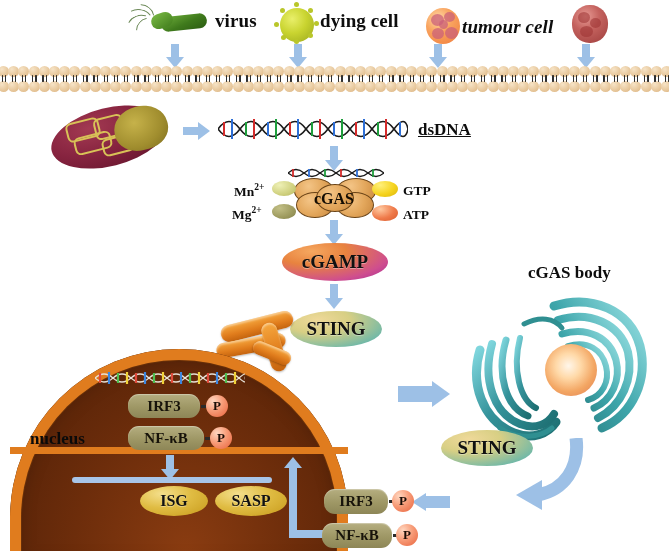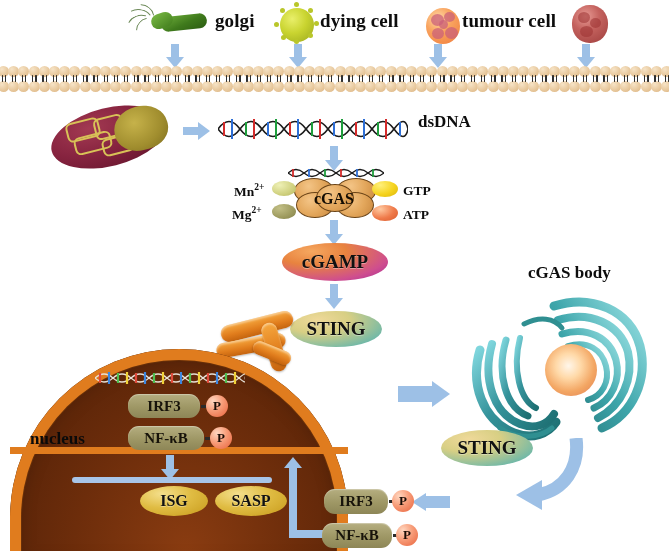--- a/index.html
+++ b/index.html
@@ -135,21 +135,21 @@
 
   <div class="abs org" style="left:125px;top:5px;width:92px;height:38px;">
     <div id="bacteria-body"></div>
     <div id="bacteria-body2"></div>
     <div class="flag" style="left:0px;top:4px;width:26px;height:22px;transform:rotate(12deg);"></div>
     <div class="flag" style="left:2px;top:10px;width:24px;height:20px;transform:rotate(-22deg);"></div>
     <div class="flag" style="left:6px;top:0px;width:22px;height:18px;transform:rotate(40deg);"></div>
     <div class="flag" style="left:10px;top:14px;width:20px;height:16px;transform:rotate(-50deg);"></div>
   </div>
 
-  <div class="abs lbl lbl-top" style="left:215px;top:10px;">golgi</div>
+  <div class="abs lbl lbl-top" style="left:215px;top:10px;">virus</div>
   <div class="abs org" style="left:272px;top:2px;width:52px;height:46px;">
     <div id="virus-body"></div>
     <div class="spike" style="left:22px;top:0px;"></div>
     <div class="spike" style="left:36px;top:6px;"></div>
     <div class="spike" style="left:42px;top:19px;"></div>
     <div class="spike" style="left:36px;top:31px;"></div>
     <div class="spike" style="left:22px;top:37px;"></div>
     <div class="spike" style="left:9px;top:33px;"></div>
     <div class="spike" style="left:2px;top:20px;"></div>
     <div class="spike" style="left:8px;top:6px;"></div>
@@ -159,21 +159,21 @@
   <div class="abs org" style="left:420px;top:4px;width:46px;height:44px;">
     <div id="dying-body">
       <div class="blob" style="left:5px;top:6px;width:13px;height:12px;"></div>
       <div class="blob" style="left:18px;top:4px;width:11px;height:10px;"></div>
       <div class="blob" style="left:6px;top:20px;width:12px;height:11px;"></div>
       <div class="blob" style="left:19px;top:19px;width:13px;height:12px;"></div>
       <div class="blob" style="left:13px;top:12px;width:9px;height:9px;"></div>
     </div>
   </div>
 
-  <div class="abs lbl lbl-top" style="left:462px;top:10px;">tumour cell</div>
+  <div class="abs lbl lbl-top" style="left:462px;top:16px;font-style:italic;">tumour cell</div>
   <div class="abs org" style="left:566px;top:2px;width:48px;height:46px;">
     <div id="tumour-body"></div>
     <div class="tblob" style="left:12px;top:10px;width:12px;height:11px;"></div>
     <div class="tblob" style="left:24px;top:16px;width:11px;height:10px;"></div>
     <div class="tblob" style="left:14px;top:24px;width:13px;height:11px;"></div>
   </div>
 
   <div class="abs" style="left:165px;top:44px;width:20px;height:24px;">
     <div class="ad-shaft" style="left:6px;top:0;width:8px;height:14px;"></div>
     <div class="ad-head" style="left:1px;top:13px;"></div>
@@ -622,21 +622,21 @@
         <line x1="116" y1="9" x2="116" y2="23" stroke="#2e6fd6"></line>
         <line x1="124" y1="6" x2="124" y2="26" stroke="#1f9e3d"></line>
         <line x1="138" y1="9" x2="138" y2="23" stroke="#d42b2b"></line>
         <line x1="146" y1="6" x2="146" y2="26" stroke="#2e6fd6"></line>
         <line x1="160" y1="9" x2="160" y2="23" stroke="#1f9e3d"></line>
         <line x1="168" y1="6" x2="168" y2="26" stroke="#d42b2b"></line>
         <line x1="182" y1="9" x2="182" y2="23" stroke="#2e6fd6"></line>
       </g>
     </svg>
   </div>
-  <div class="abs lbl lbl-org" style="left:418px;top:112px;">dsDNA</div>
+  <div class="abs lbl lbl-org" style="left:418px;top:120px;text-decoration:underline;">dsDNA</div>
 
   <div class="abs" style="left:324px;top:146px;width:22px;height:26px;">
     <div class="ad-shaft" style="left:6px;top:0;width:8px;height:15px;"></div>
     <div class="ad-head" style="left:1px;top:14px;"></div>
   </div>
 
   <div class="abs" style="left:288px;top:166px;width:96px;height:14px;">
     <svg width="96" height="14" viewBox="0 0 96 14">
       <path d="M0,7 Q8,0 16,7 T32,7 T48,7 T64,7 T80,7 T96,7" fill="none" stroke="#1b1b1b" stroke-width="1.3"></path>
       <path d="M0,7 Q8,14 16,7 T32,7 T48,7 T64,7 T80,7 T96,7" fill="none" stroke="#1b1b1b" stroke-width="1.3"></path>

